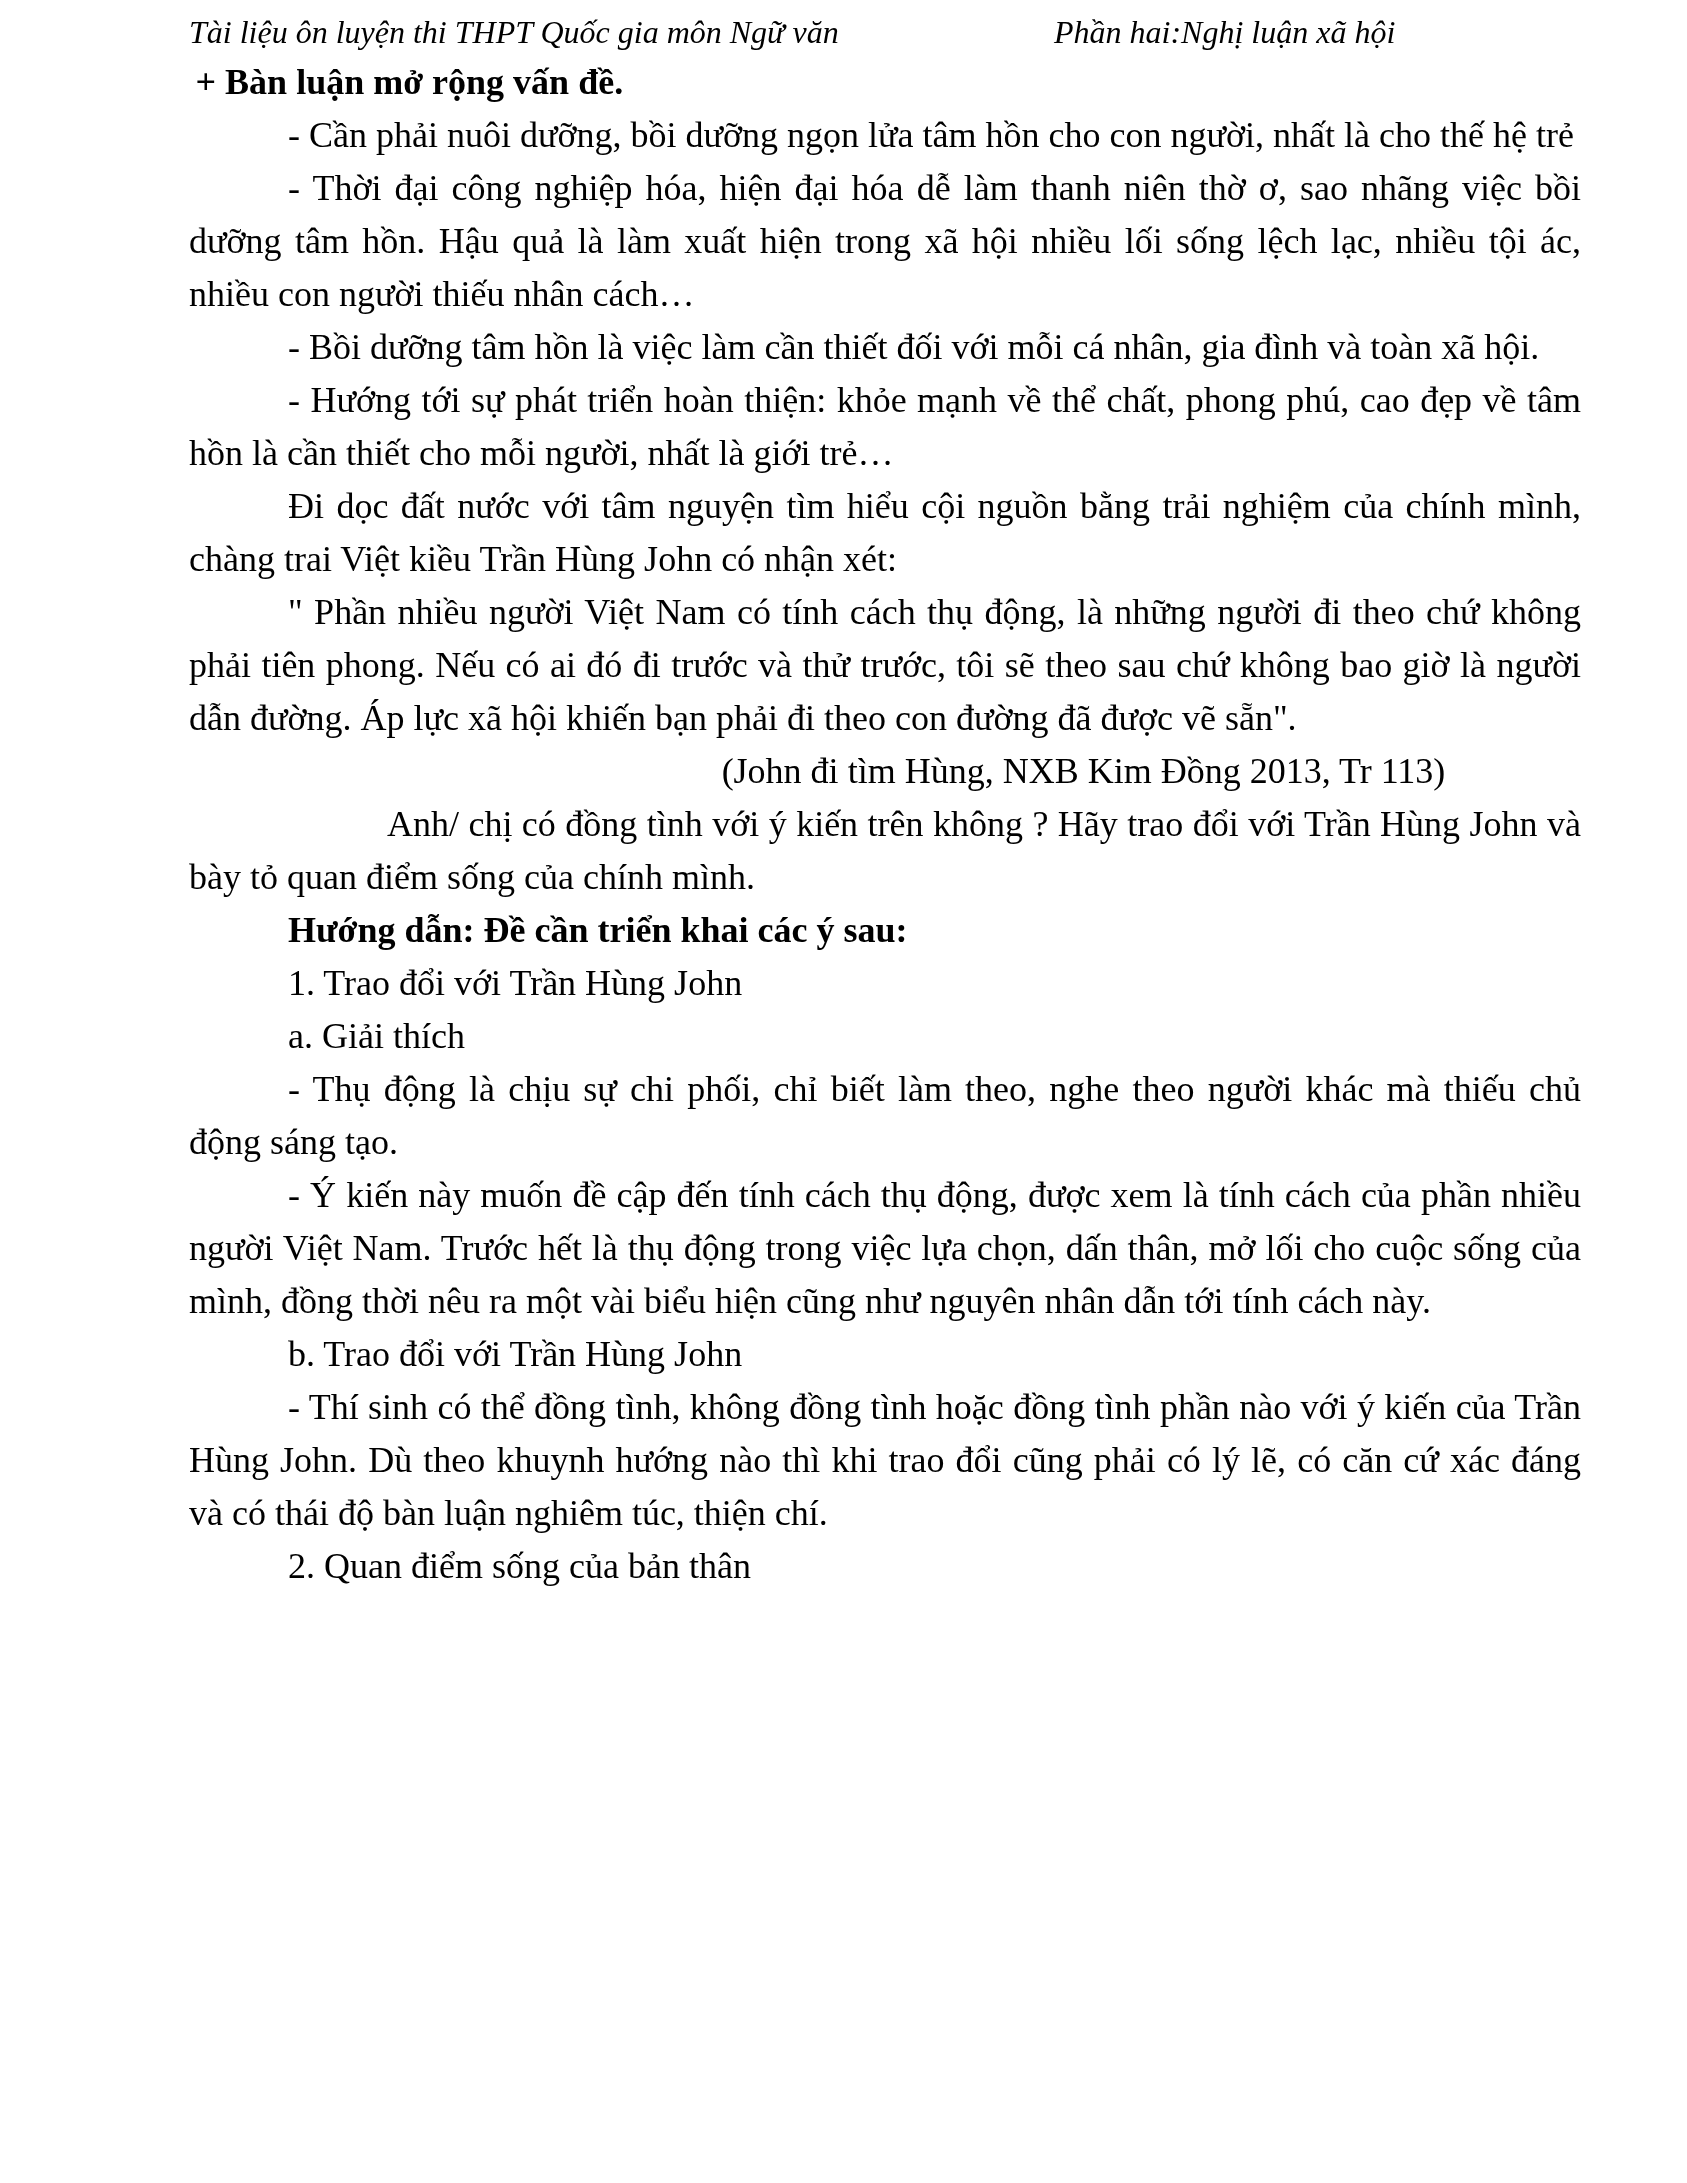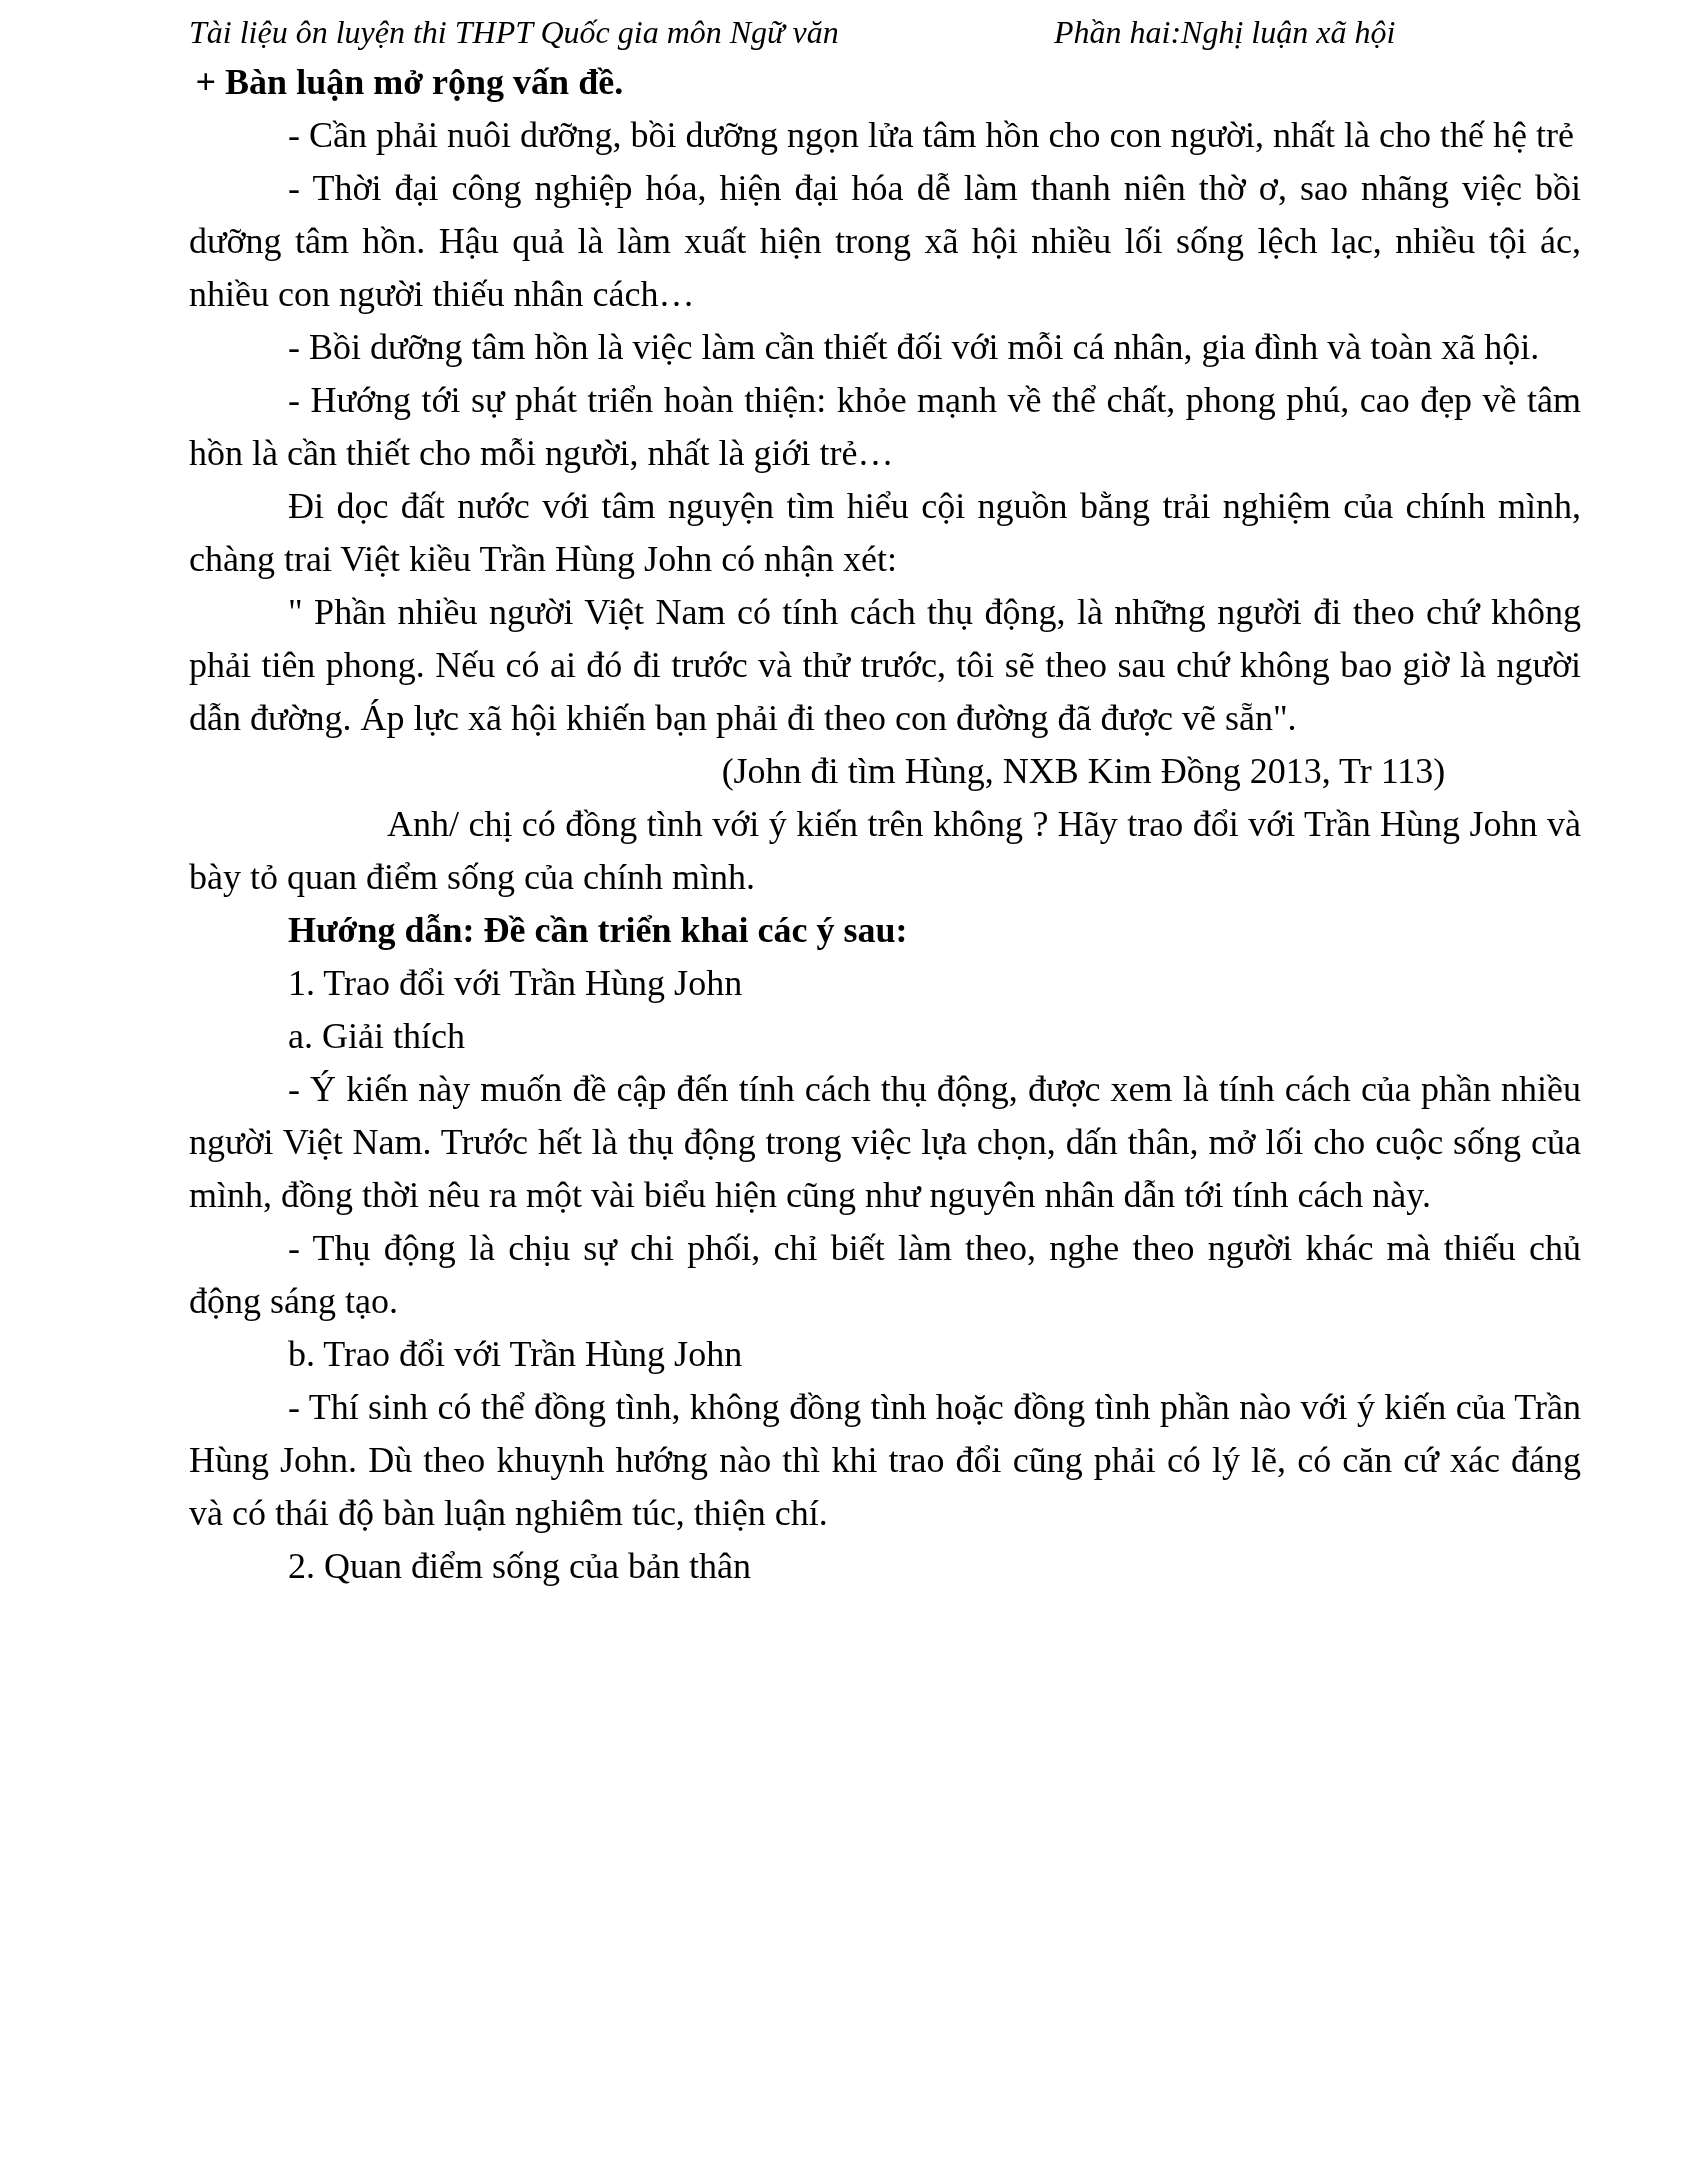--- a/index.html
+++ b/index.html
@@ -68,22 +68,22 @@
       <p class="dash">- Thời đại công nghiệp hóa, hiện đại hóa dễ làm thanh niên thờ ơ, sao nhãng việc bồi dưỡng tâm hồn. Hậu quả là làm xuất hiện trong xã hội nhiều lối sống lệch lạc, nhiều tội ác, nhiều con người thiếu nhân cách…</p>
       <p class="dash">- Bồi dưỡng tâm hồn là việc làm cần thiết đối với mỗi cá nhân, gia đình và toàn xã hội.</p>
       <p class="dash">- Hướng tới sự phát triển hoàn thiện: khỏe mạnh về thể chất, phong phú, cao đẹp về tâm hồn là cần thiết cho mỗi người, nhất là giới trẻ…</p>
       <p class="ind">Đi dọc đất nước với tâm nguyện tìm hiểu cội nguồn bằng trải nghiệm của chính mình, chàng trai Việt kiều Trần Hùng John có nhận xét:</p>
       <p class="ind">" Phần nhiều người Việt Nam có tính cách thụ động, là những người đi theo chứ không phải tiên phong. Nếu có ai đó đi trước và thử trước, tôi sẽ theo sau chứ không bao giờ là người dẫn đường. Áp lực xã hội khiến bạn phải đi theo con đường đã được vẽ sẵn".</p>
       <p class="src">(John đi tìm Hùng, NXB Kim Đồng 2013, Tr 113)</p>
       <p class="wide">Anh/ chị có đồng tình với ý kiến trên không ? Hãy trao đổi với Trần Hùng John và bày tỏ quan điểm sống của chính mình.</p>
       <p class="bold-ind">Hướng dẫn: Đề cần triển khai các ý sau:</p>
       <p class="ind">1. Trao đổi với Trần Hùng John</p>
       <p class="ind">a. Giải thích</p>
+      <p class="dash">- Thụ động là chịu sự chi phối, chỉ biết làm theo, nghe theo người khác mà thiếu chủ động sáng tạo.</p>
       <p class="dash">- Ý kiến này muốn đề cập đến tính cách thụ động, được xem là tính cách của phần nhiều người Việt Nam. Trước hết là thụ động trong việc lựa chọn, dấn thân, mở lối cho cuộc sống của mình, đồng thời nêu ra một vài biểu hiện cũng như nguyên nhân dẫn tới tính cách này.</p>
-      <p class="dash">- Thụ động là chịu sự chi phối, chỉ biết làm theo, nghe theo người khác mà thiếu chủ động sáng tạo.</p>
       <p class="ind">b. Trao đổi với Trần Hùng John</p>
       <p class="dash">- Thí sinh có thể đồng tình, không đồng tình hoặc đồng tình phần nào với ý kiến của Trần Hùng John. Dù theo khuynh hướng nào thì khi trao đổi cũng phải có lý lẽ, có căn cứ xác đáng và có thái độ bàn luận nghiêm túc, thiện chí.</p>
       <p class="ind">2. Quan điểm sống của bản thân</p>
     </div>
 
   </div>
 </div>
 
 
 </body></html>

